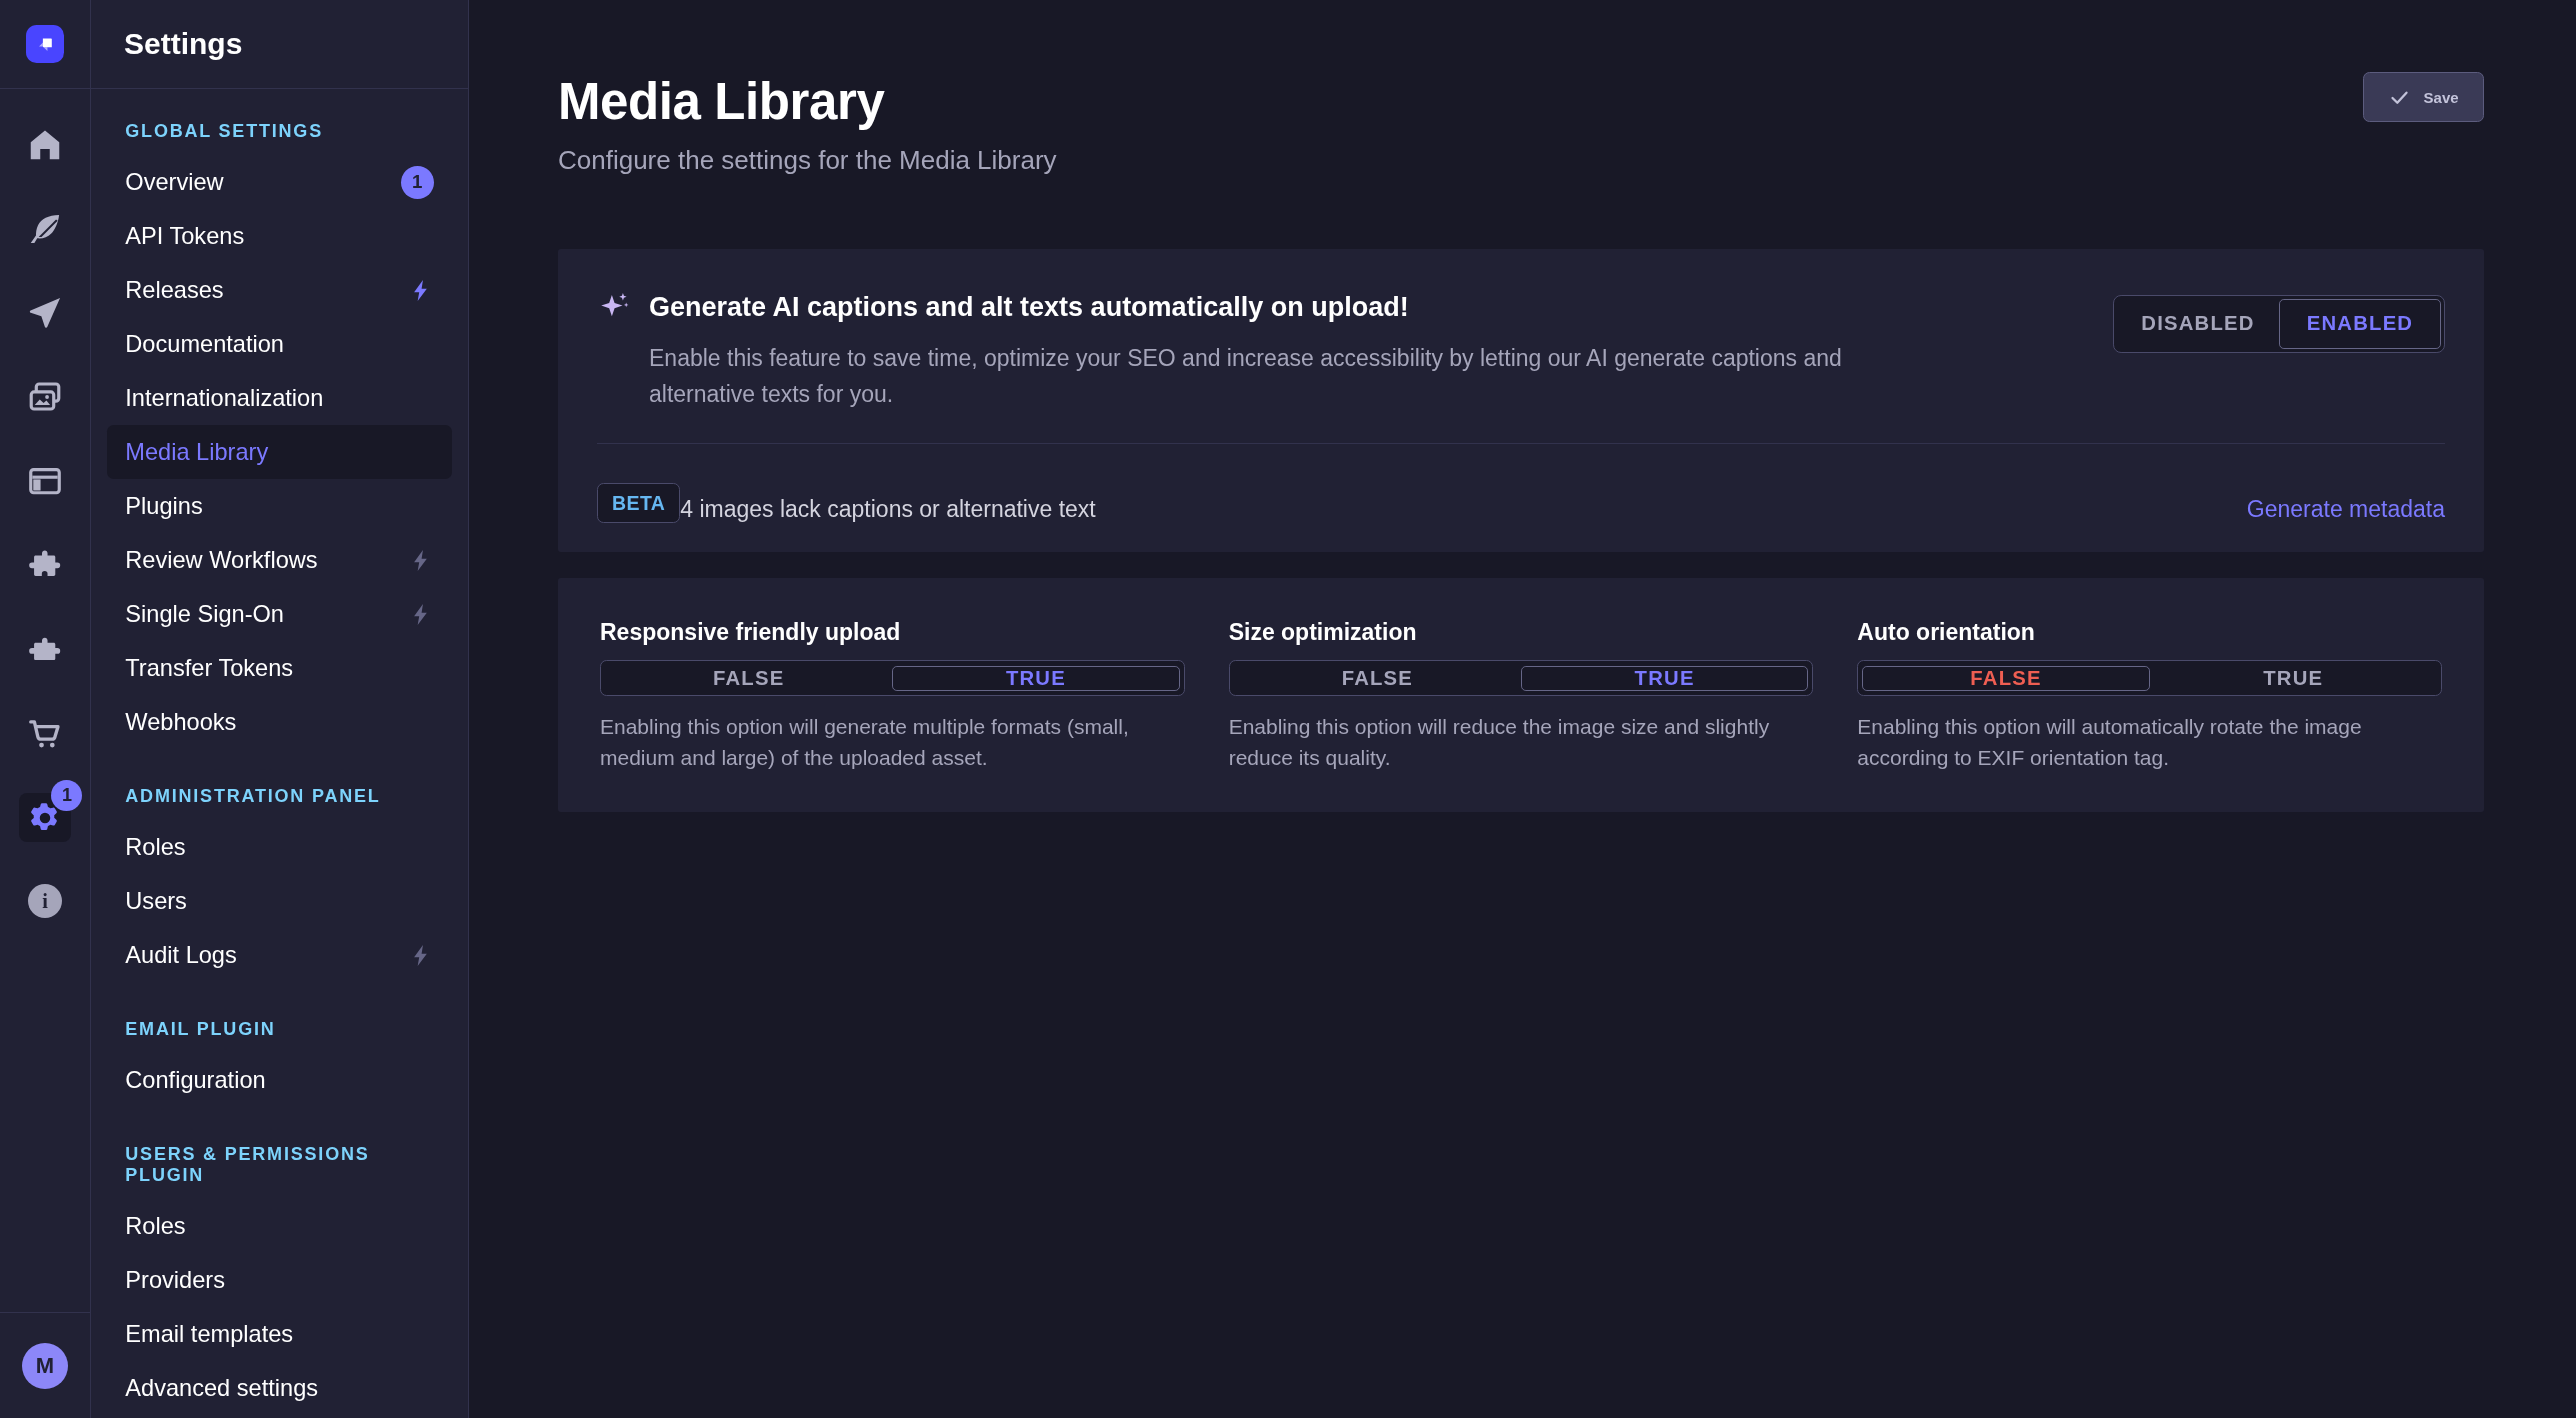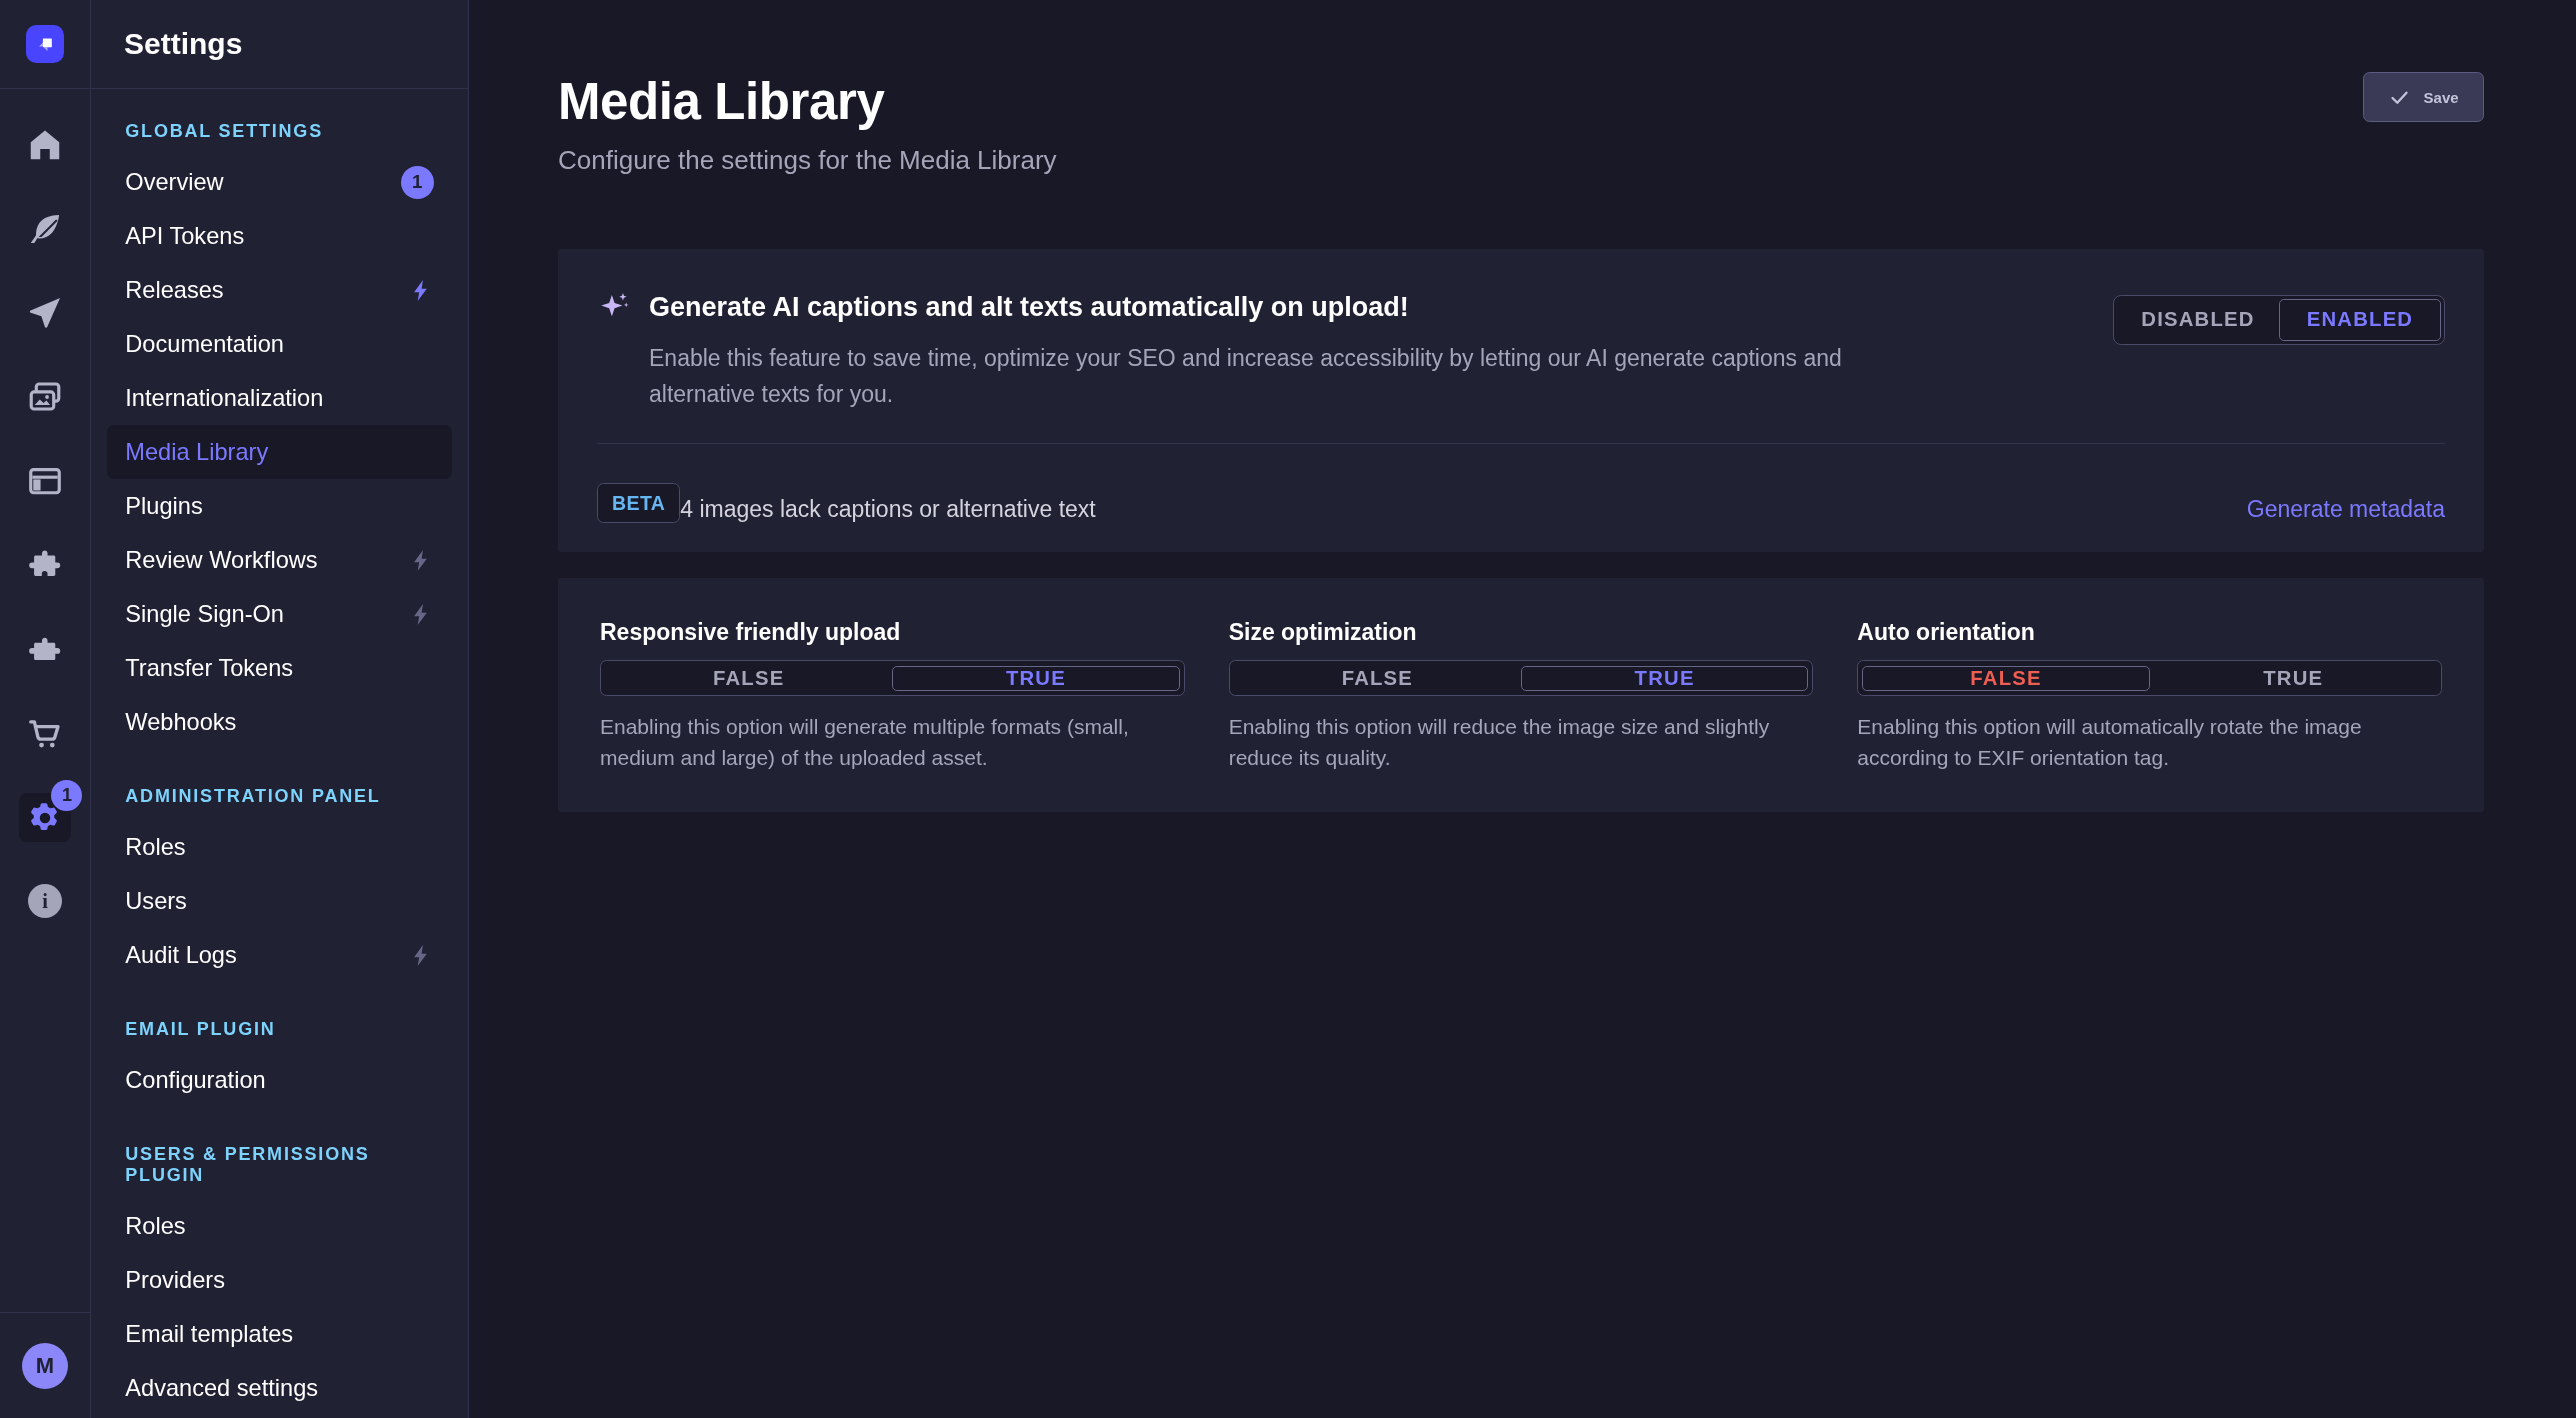--- a/index.html
+++ b/index.html
@@ -149,21 +149,21 @@
     font-size:19.5px; font-weight:700; letter-spacing:0.4px;
   }
   .status-text { font-size:23px; color:#d4d4df; }
   .gen-link { margin-left:auto; color:#7b79ff; font-size:23px; cursor:pointer; text-decoration:none; }
 
   
   .toggle {
     display:flex;
     background:#181826;
     border:0.8px solid #4a4a6a; border-radius:8.1px;
-    padding:3px; height:50px;
+    padding:3px; height:58px;
   }
   .toggle.small { height:36px; padding:4.1px; border-radius:6.5px; }
   .seg {
     flex:1; display:flex; align-items:center; justify-content:center;
     border:0.8px solid transparent; border-radius:4.9px;
     font-size:20.3px; font-weight:600; letter-spacing:1.2px;
     color:#a5a5ba; cursor:pointer; white-space:nowrap;
   }
   .seg.sel { border-color:#666687; color:#7b79ff; }
   .seg.sel.danger { color:#ee5e52; }

